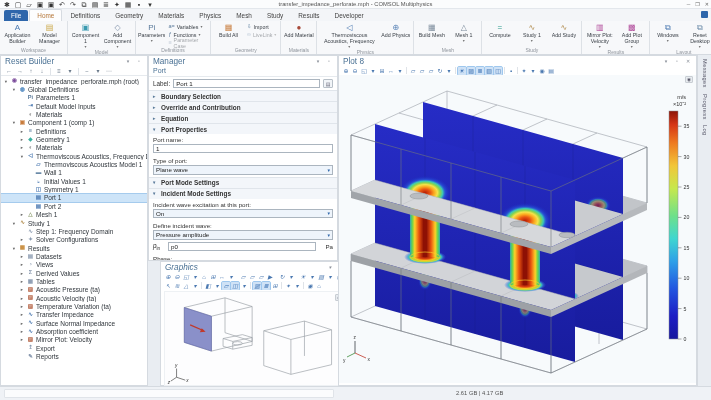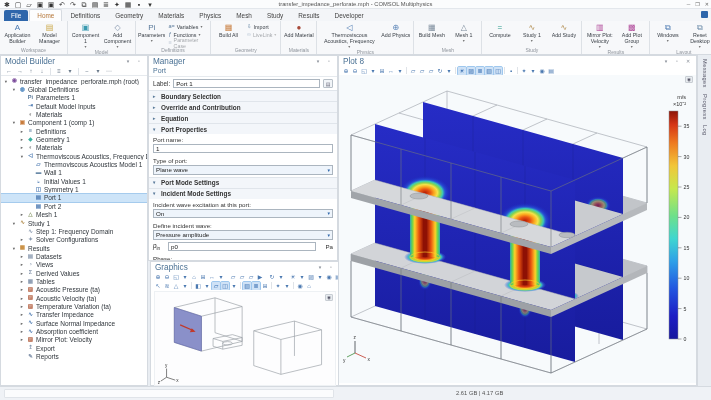--- a/index.html
+++ b/index.html
@@ -57,21 +57,21 @@
   .sec{display:flex;align-items:center;gap:3px;padding:1.5px 4px;background:#f3f6fa;border-top:1px solid #e0e5eb;font-size:6.4px;font-weight:bold;color:#333;}
   .tri{color:#5a7a9a;font-size:4.6px;width:5px;}
   .flbl{font-size:6.2px;color:#333;padding:2px 4px 1px;}
   .frow{display:flex;align-items:center;gap:3px;padding:0 4px 2px;}
   .sel{flex:1;display:flex;align-items:center;justify-content:space-between;border:1px solid #abb5bf;background:#eef4fb;height:9.5px;font-size:6.2px;padding:0 2px;color:#222;}
   .selarr{color:#2e66ab;font-size:5px;}
   .symb{font-size:6.4px;color:#222;width:12px;flex:none;font-family:"Liberation Serif",serif;}
   .symb sub{font-size:4.5px;}
   .unit{width:14px;text-align:right;font-size:6.2px;color:#333;flex:none;}
   
-  #graphics{left:150px;top:206px;width:190px;height:125px;}
+  #graphics{left:160px;top:206px;width:190px;height:125px;font-style:italic;}
   .gtools{display:flex;flex-wrap:nowrap;gap:1px;align-items:center;padding:0 3px;height:9px;color:#4a78b0;font-size:6px;overflow:hidden;}
   .tbtn{min-width:8px;height:8px;display:flex;align-items:center;justify-content:center;border-radius:1px;line-height:1;}
   .tbtn.active{background:#cfe2f6;outline:1px solid #9ec7ee;color:#2e66ab;}
   .tsep{width:1px;height:7px;background:#dfe3e8;margin:0 1px;}
   .gcanvas{position:relative;background:#fdfdfe;margin:1px 3px;height:95px;border:1px solid #eef1f4;}
   .snapbtn{position:absolute;right:2px;top:2px;width:8px;height:7px;background:#e7ebef;border:1px solid #c8cdd3;border-radius:1px;font-size:4.5px;color:#556;display:flex;align-items:center;justify-content:center;}
   
   #plot{left:338px;top:0;width:359px;height:331px;}
   .plot-canvas-wrap{position:relative;height:308px;background:#f7fafc;}
   
@@ -285,21 +285,21 @@
           </div>
         </div>
         <div class="rb-glabel">Layout</div>
       </div>
     </div>
 
   <div class="main">
 
     <div class="panel" id="mb">
       <div class="phead">
-        <span class="ptitle">Model Builder</span>
+        <span class="ptitle">Reset Builder</span>
         <span class="hicons">
             <span class="tbtn">▾</span>
             <span class="tbtn">▫</span>
           </span>
       </div>
       <div class="mb-toolbar">
           <span class="tbtn">←</span>
           <span class="tbtn">→</span>
           <span class="tbtn">↑</span>
           <span class="tbtn">↓</span>

